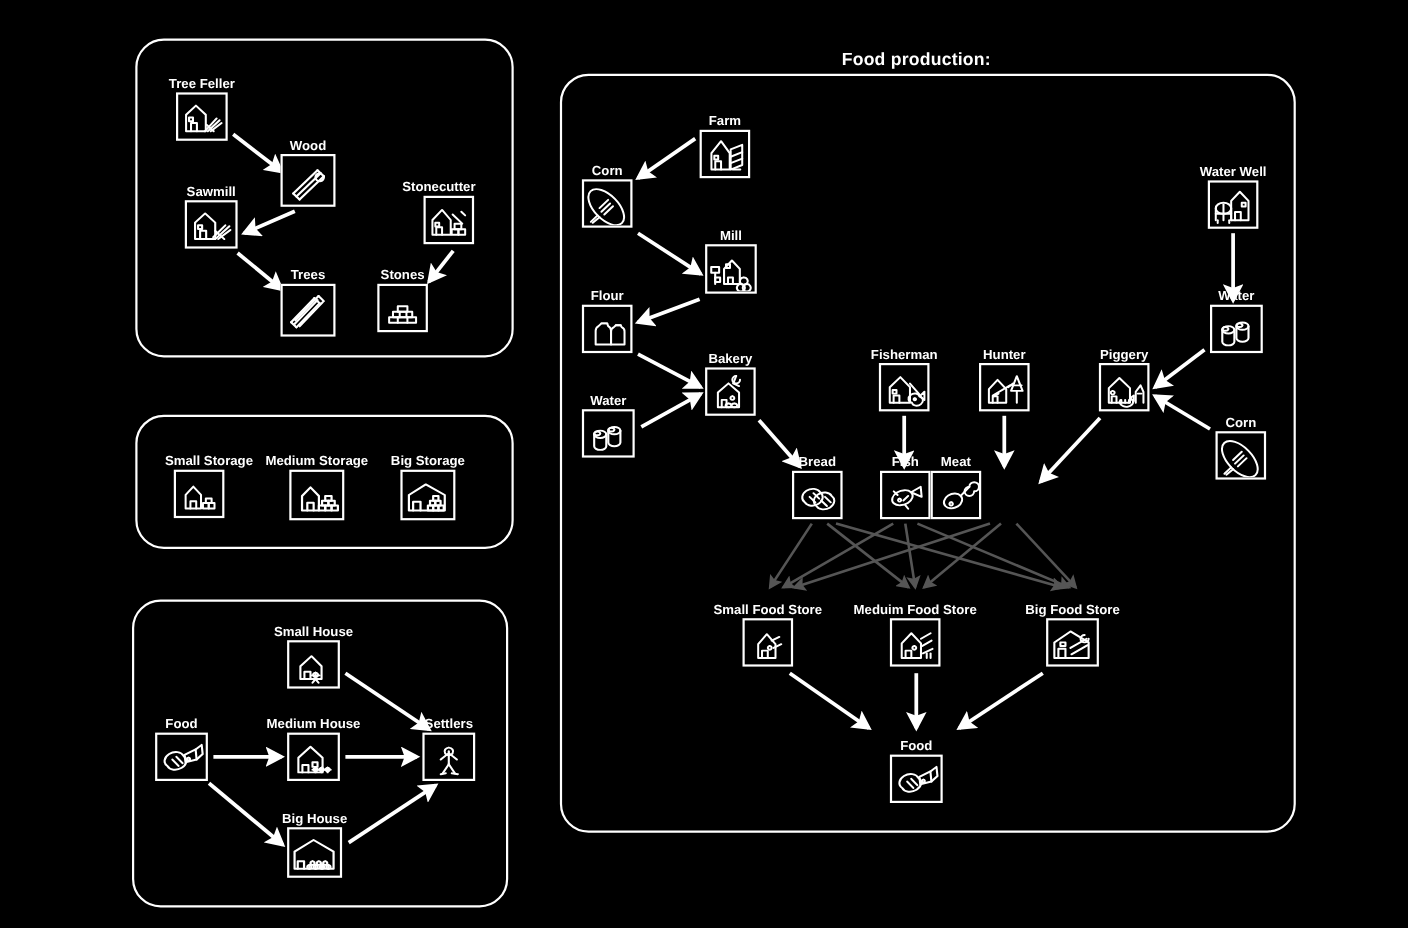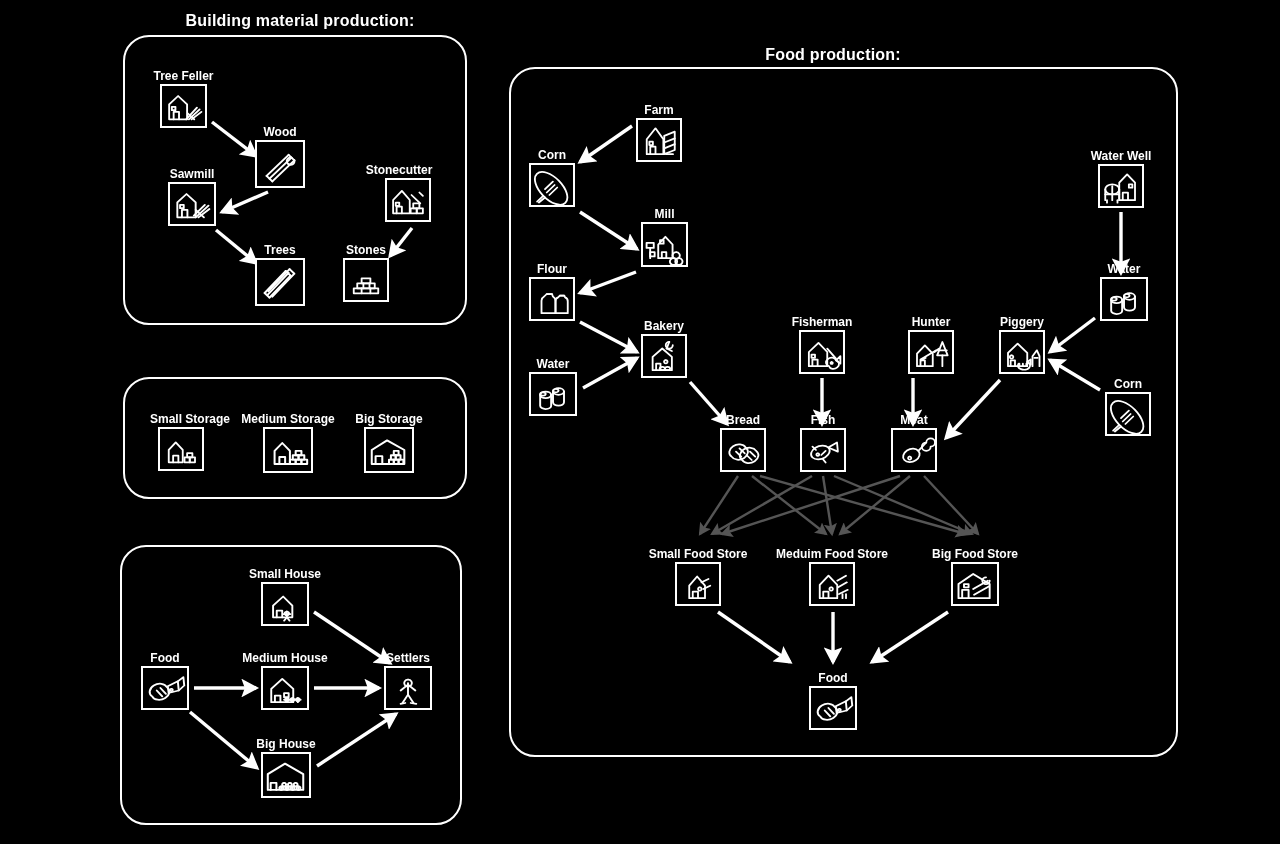--- a/index.html
+++ b/index.html
@@ -49,21 +49,20 @@
     overflow:hidden;
   }
   .node-box svg{display:block;width:100%;height:100%;}
 
   svg.edges{position:absolute;left:0;top:0;width:1280px;height:844px;pointer-events:none;}
 </style>
 </head>
 <body>
 
 <div id="stage">
-    <div class="panel-title" style="left: 100px; top: 12px; width: 400px;">Building material production:</div>
     <div class="panel" style="left: 123px; top: 35px; width: 344px; height: 290px; border-color: rgb(255, 255, 255);"></div>
     <div class="panel" style="left: 123px; top: 377px; width: 344px; height: 122px; border-color: rgb(255, 255, 255);"></div>
     <div class="panel" style="left: 120px; top: 545px; width: 342px; height: 280px; border-color: rgb(255, 255, 255);"></div>
     <div class="panel-title" style="left: 633px; top: 46px; width: 400px;">Food production:</div>
     <div class="panel" style="left: 509px; top: 67px; width: 669px; height: 690px; border-color: rgb(255, 255, 255);"></div>
     <svg class="edges" viewBox="0 0 1280 844">
       <defs>
         <marker id="aw" markerWidth="5.5" markerHeight="5.5" refX="4.3" refY="2.75" orient="auto" markerUnits="strokeWidth">
           <path d="M0,0 L5.2,2.75 L0,5.5 L1,2.75 Z" fill="#ffffff"></path>
         </marker>
@@ -402,21 +401,21 @@
           <path d="M9 41 L9 24 L20 13 L30 24 L30 41 Z" fill="none" stroke="#fff" stroke-width="2.1" stroke-linecap="round" stroke-linejoin="round"></path>
           <path d="M13 41 L13 33 L19 33 L19 41" fill="none" stroke="#fff" stroke-width="2.1" stroke-linecap="round" stroke-linejoin="round"></path>
           <path d="M12 27 h4 v4 h-4 z" fill="none" stroke="#fff" stroke-width="2.1" stroke-linecap="round" stroke-linejoin="round"></path>
           <path d="M32 41 a6 5 -25 1 0 8 -7 a6 5 -25 1 0 -8 7 z" fill="none" stroke="#fff" stroke-width="2.1" stroke-linecap="round" stroke-linejoin="round"></path>
           <path d="M40 34 L45 29 L45 38 z" fill="none" stroke="#fff" stroke-width="2.1" stroke-linecap="round" stroke-linejoin="round"></path>
           <path d="M35 36 a1.2 1.2 0 1 0 .1 0" fill="none" stroke="#fff" stroke-width="2.1" stroke-linecap="round" stroke-linejoin="round"></path>
           <path d="M30 20 L40 32" fill="none" stroke="#fff" stroke-width="2.1" stroke-linecap="round" stroke-linejoin="round"></path>
         </svg>
       </div>
     </div>
-    <div class="node" style="left: 890px; top: 330px; width: 46px; height: 44px; margin-left: 18px;">
+    <div class="node" style="left: 890px; top: 330px; width: 46px; height: 44px;">
       <div class="node-label">Hunter</div>
       <div class="node-box" style="width: 46px; height: 44px;">
         <svg viewBox="0 0 48 48" preserveAspectRatio="none">
           <path d="M8 41 L8 26 L17 16 L26 26 L26 41 Z" fill="none" stroke="#fff" stroke-width="2.1" stroke-linecap="round" stroke-linejoin="round"></path>
           <path d="M12 41 L12 34 L17 34 L17 41" fill="none" stroke="#fff" stroke-width="2.1" stroke-linecap="round" stroke-linejoin="round"></path>
           <path d="M37 41 L37 28" fill="none" stroke="#fff" stroke-width="2.1" stroke-linecap="round" stroke-linejoin="round"></path>
           <path d="M31 28 L37 12 L43 28 z" fill="none" stroke="#fff" stroke-width="2.1" stroke-linecap="round" stroke-linejoin="round"></path>
           <path d="M32 22 L42 22" fill="none" stroke="#fff" stroke-width="2.1" stroke-linecap="round" stroke-linejoin="round"></path>
           <path d="M12 33 L30 22" fill="none" stroke="#fff" stroke-width="2.1" stroke-linecap="round" stroke-linejoin="round"></path>
           <path d="M28 24 L33 20" fill="none" stroke="#fff" stroke-width="2.1" stroke-linecap="round" stroke-linejoin="round"></path>
@@ -502,21 +501,21 @@
         <svg viewBox="0 0 48 48" preserveAspectRatio="none">
           <path d="M12 33 a10 7 -22 1 0 18 -12 a10 7 -22 1 0 -18 12 z" fill="none" stroke="#fff" stroke-width="2.1" stroke-linecap="round" stroke-linejoin="round"></path>
           <path d="M30 21 L40 15 L41 26 z" fill="none" stroke="#fff" stroke-width="2.1" stroke-linecap="round" stroke-linejoin="round"></path>
           <path d="M18 28 a1.6 1.6 0 1 0 .1 0" fill="none" stroke="#fff" stroke-width="2.1" stroke-linecap="round" stroke-linejoin="round"></path>
           <path d="M22 30 L27 25" fill="none" stroke="#fff" stroke-width="2.1" stroke-linecap="round" stroke-linejoin="round"></path>
           <path d="M16 24 L12 20" fill="none" stroke="#fff" stroke-width="2.1" stroke-linecap="round" stroke-linejoin="round"></path>
           <path d="M24 35 L27 39" fill="none" stroke="#fff" stroke-width="2.1" stroke-linecap="round" stroke-linejoin="round"></path>
         </svg>
       </div>
     </div>
-    <div class="node" style="left: 891px; top: 428px; width: 46px; height: 44px;">
+    <div class="node" style="left: 846px; top: 428px; width: 46px; height: 44px;">
       <div class="node-label">Meat</div>
       <div class="node-box" style="width: 46px; height: 44px;">
         <svg viewBox="0 0 48 48" preserveAspectRatio="none">
           <path d="M13 36 a9 7 -25 1 0 16 -11 a9 7 -25 1 0 -16 11 z" fill="none" stroke="#fff" stroke-width="2.1" stroke-linecap="round" stroke-linejoin="round"></path>
           <path d="M29 25 L38 15" fill="none" stroke="#fff" stroke-width="2.1" stroke-linecap="round" stroke-linejoin="round"></path>
           <path d="M38 15 a5 5 0 1 0 5 5 a5 5 0 1 0 -5 -5" fill="none" stroke="#fff" stroke-width="2.1" stroke-linecap="round" stroke-linejoin="round"></path>
           <path d="M19 32 a1.8 1.8 0 1 0 .1 0" fill="none" stroke="#fff" stroke-width="2.1" stroke-linecap="round" stroke-linejoin="round"></path>
         </svg>
       </div>
     </div>

